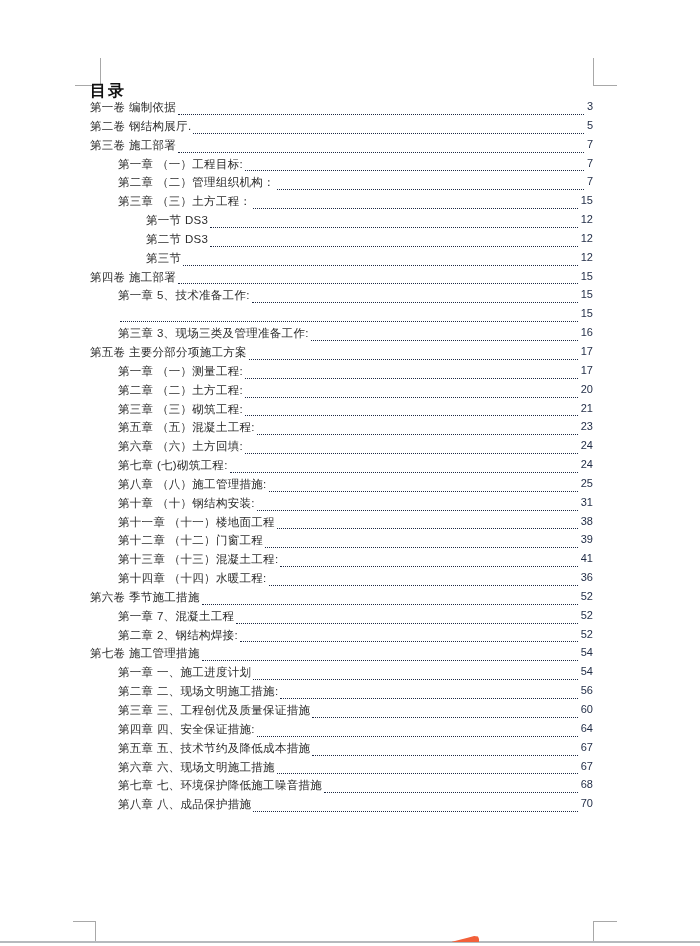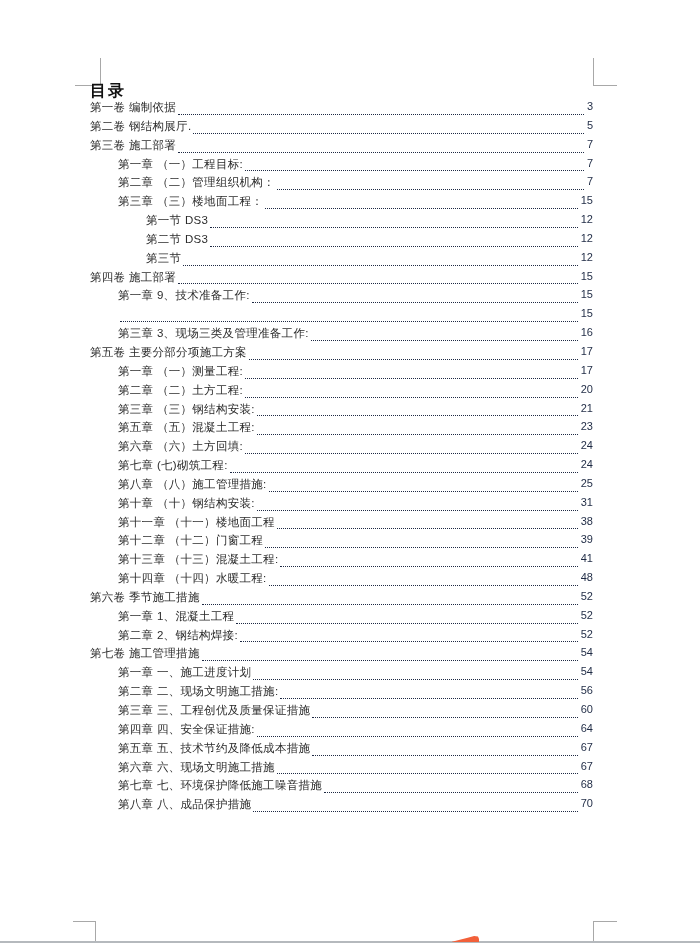--- a/index.html
+++ b/index.html
@@ -107,21 +107,21 @@
         <span class="toc-label">第一章 （一）工程目标:</span>
         <span class="leader"></span>
         <span class="pagenum">7</span>
       </div>
       <div class="toc-row lvl2">
         <span class="toc-label">第二章 （二）管理组织机构：</span>
         <span class="leader"></span>
         <span class="pagenum">7</span>
       </div>
       <div class="toc-row lvl2">
-        <span class="toc-label">第三章 （三）楼地面工程：</span>
+        <span class="toc-label">第三章 （三）土方工程：</span>
         <span class="leader"></span>
         <span class="pagenum">15</span>
       </div>
       <div class="toc-row lvl3">
         <span class="toc-label">第一节 DS3</span>
         <span class="leader"></span>
         <span class="pagenum">12</span>
       </div>
       <div class="toc-row lvl3">
         <span class="toc-label">第二节 DS3</span>
@@ -132,21 +132,21 @@
         <span class="toc-label">第三节</span>
         <span class="leader"></span>
         <span class="pagenum">12</span>
       </div>
       <div class="toc-row lvl1">
         <span class="toc-label">第四卷 施工部署</span>
         <span class="leader"></span>
         <span class="pagenum">15</span>
       </div>
       <div class="toc-row lvl2">
-        <span class="toc-label">第一章 9、技术准备工作:</span>
+        <span class="toc-label">第一章 5、技术准备工作:</span>
         <span class="leader"></span>
         <span class="pagenum">15</span>
       </div>
       <div class="toc-row lvl2">
         <span class="leader"></span>
         <span class="pagenum">15</span>
       </div>
       <div class="toc-row lvl2">
         <span class="toc-label">第三章 3、现场三类及管理准备工作:</span>
         <span class="leader"></span>
@@ -161,21 +161,21 @@
         <span class="toc-label">第一章 （一）测量工程:</span>
         <span class="leader"></span>
         <span class="pagenum">17</span>
       </div>
       <div class="toc-row lvl2">
         <span class="toc-label">第二章 （二）土方工程:</span>
         <span class="leader"></span>
         <span class="pagenum">20</span>
       </div>
       <div class="toc-row lvl2">
-        <span class="toc-label">第三章 （三）钢结构安装:</span>
+        <span class="toc-label">第三章 （三）砌筑工程:</span>
         <span class="leader"></span>
         <span class="pagenum">21</span>
       </div>
       <div class="toc-row lvl2">
         <span class="toc-label">第五章 （五）混凝土工程:</span>
         <span class="leader"></span>
         <span class="pagenum">23</span>
       </div>
       <div class="toc-row lvl2">
         <span class="toc-label">第六章 （六）土方回填:</span>
@@ -208,29 +208,29 @@
         <span class="pagenum">39</span>
       </div>
       <div class="toc-row lvl2">
         <span class="toc-label">第十三章 （十三）混凝土工程:</span>
         <span class="leader"></span>
         <span class="pagenum">41</span>
       </div>
       <div class="toc-row lvl2">
         <span class="toc-label">第十四章 （十四）水暖工程:</span>
         <span class="leader"></span>
-        <span class="pagenum">48</span>
+        <span class="pagenum">36</span>
       </div>
       <div class="toc-row lvl1">
         <span class="toc-label">第六卷 季节施工措施</span>
         <span class="leader"></span>
         <span class="pagenum">52</span>
       </div>
       <div class="toc-row lvl2">
-        <span class="toc-label">第一章 1、混凝土工程</span>
+        <span class="toc-label">第一章 7、混凝土工程</span>
         <span class="leader"></span>
         <span class="pagenum">52</span>
       </div>
       <div class="toc-row lvl2">
         <span class="toc-label">第二章 2、钢结构焊接:</span>
         <span class="leader"></span>
         <span class="pagenum">52</span>
       </div>
       <div class="toc-row lvl1">
         <span class="toc-label">第七卷 施工管理措施</span>

